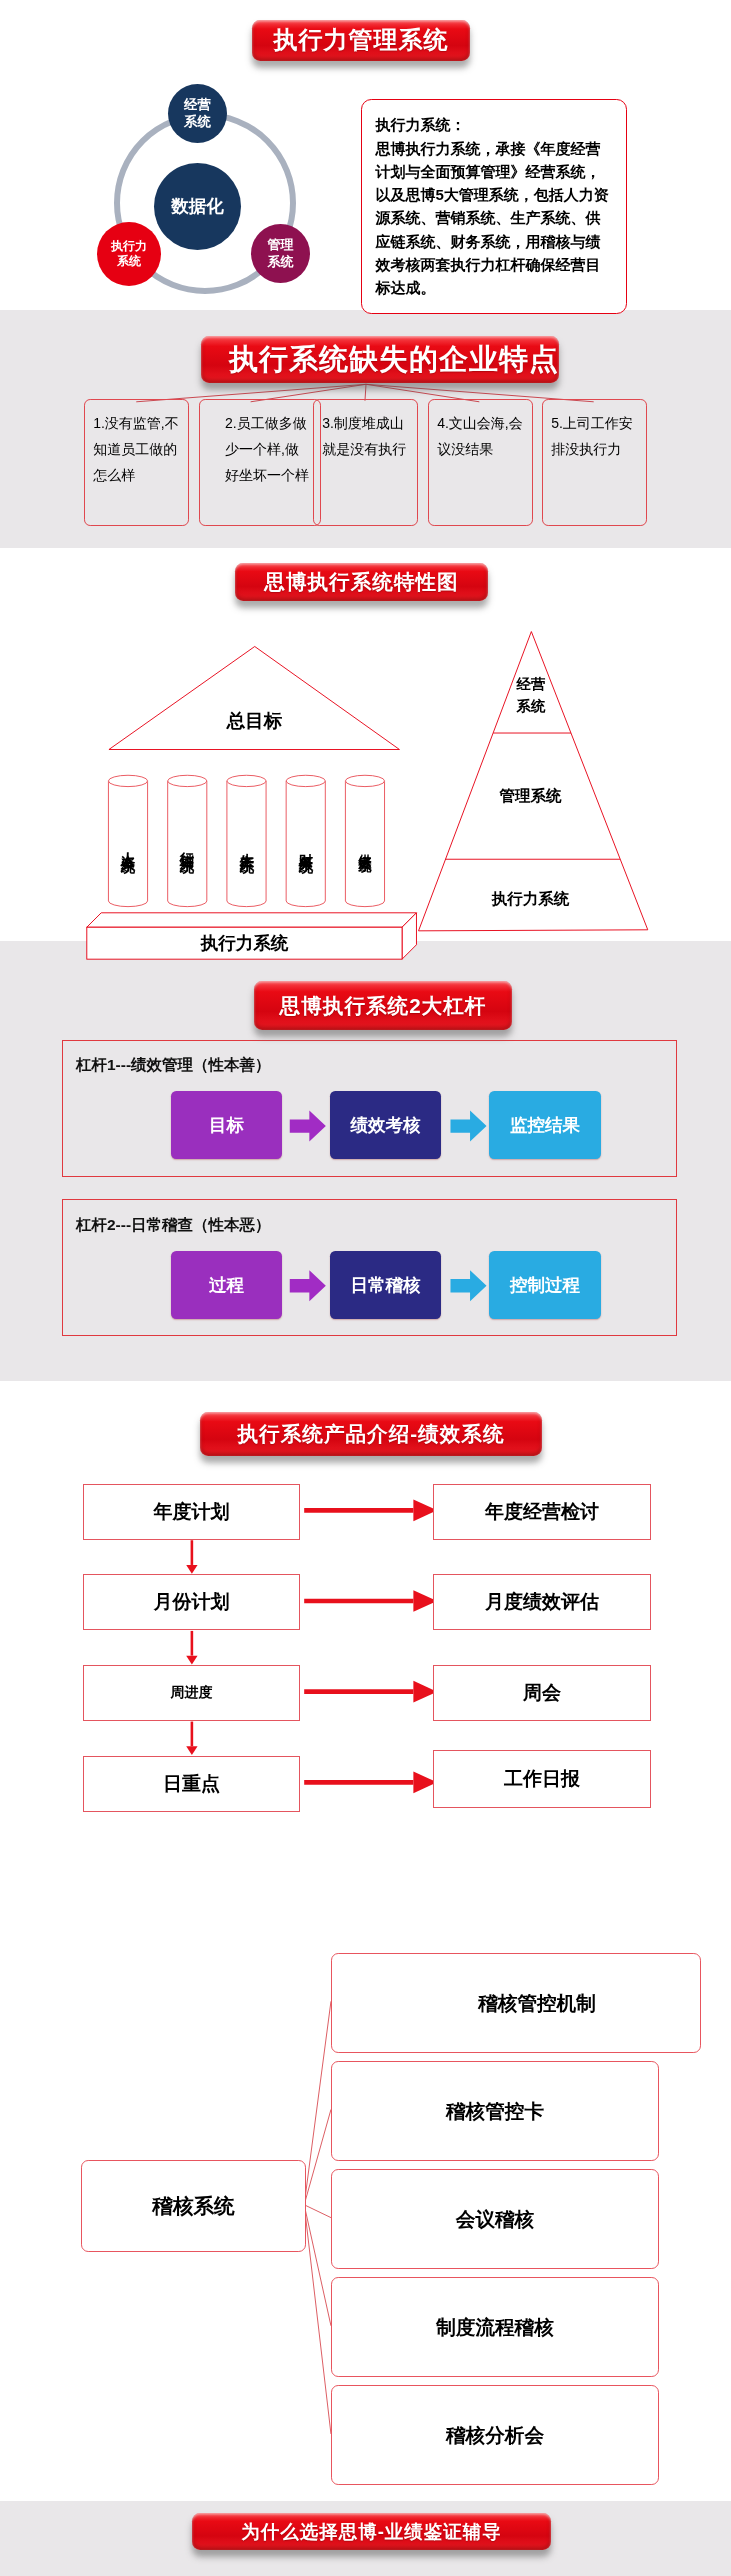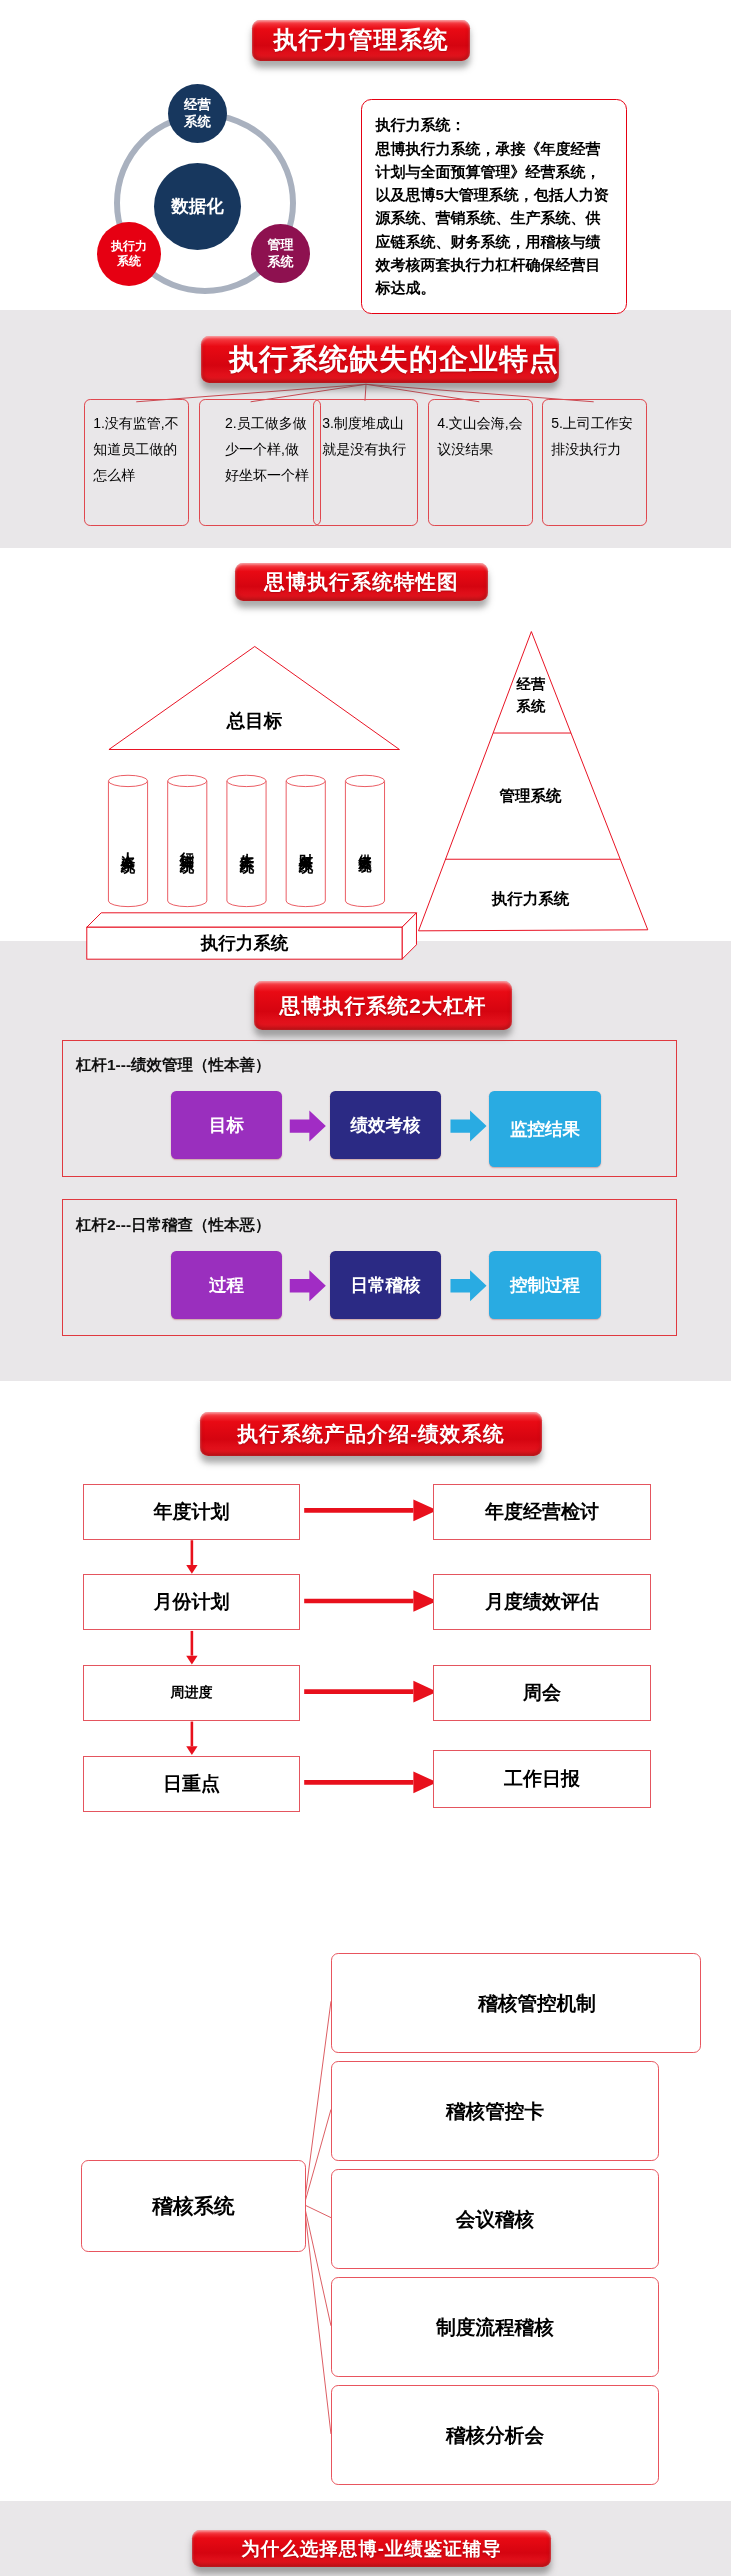--- a/index.html
+++ b/index.html
@@ -224,21 +224,21 @@
     <span>思博执行系统2大杠杆</span>
   </div>
   <div class="lever-box lay" style="left:62px;top:1040px;width:613px;height:135px;"></div>
   <div class="lever-title lay" style="left:76px;top:1055px;">杠杆1---绩效管理（性本善）</div>
   <div class="step lay" style="left:171px;top:1091px;width:111px;height:68px;background:#9a2fbe;">
     <span>目标</span>
   </div>
   <div class="step lay" style="left:330px;top:1091px;width:111px;height:68px;background:#2b2a84;">
     <span>绩效考核</span>
   </div>
-  <div class="step lay" style="left:489px;top:1091px;width:112px;height:76px;background:#29abe2;">
+  <div class="step lay" style="left:489px;top:1091px;width:112px;height:68px;background:#29abe2;">
     <span>监控结果</span>
   </div>
   <div class="lever-box lay" style="left:62px;top:1199px;width:613px;height:135px;"></div>
   <div class="lever-title lay" style="left:76px;top:1215px;">杠杆2---日常稽查（性本恶）</div>
   <div class="step lay" style="left:171px;top:1251px;width:111px;height:68px;background:#9a2fbe;">
     <span>过程</span>
   </div>
   <div class="step lay" style="left:330px;top:1251px;width:111px;height:68px;background:#2b2a84;">
     <span>日常稽核</span>
   </div>
@@ -286,18 +286,18 @@
   <div class="audit-item lay" style="left:331px;top:2169px;width:326px;height:98px;font-size:19.6px;">
     <span>会议稽核</span>
   </div>
   <div class="audit-item lay" style="left:331px;top:2277px;width:326px;height:98px;font-size:19.6px;">
     <span>制度流程稽核</span>
   </div>
   <div class="audit-item lay" style="left:331px;top:2385px;width:326px;height:98px;font-size:19.6px;">
     <span>稽核分析会</span>
   </div>
 
-  <div class="rbtn" style="left:192px;top:2513px;width:359px;height:37px;font-size:18.5px;margin-top:17px;">
+  <div class="rbtn" style="left:192px;top:2513px;width:359px;height:37px;font-size:18.5px;">
     <span>为什么选择思博-业绩鉴证辅导</span>
   </div>
 
 </div>
 
 
 </body></html>

